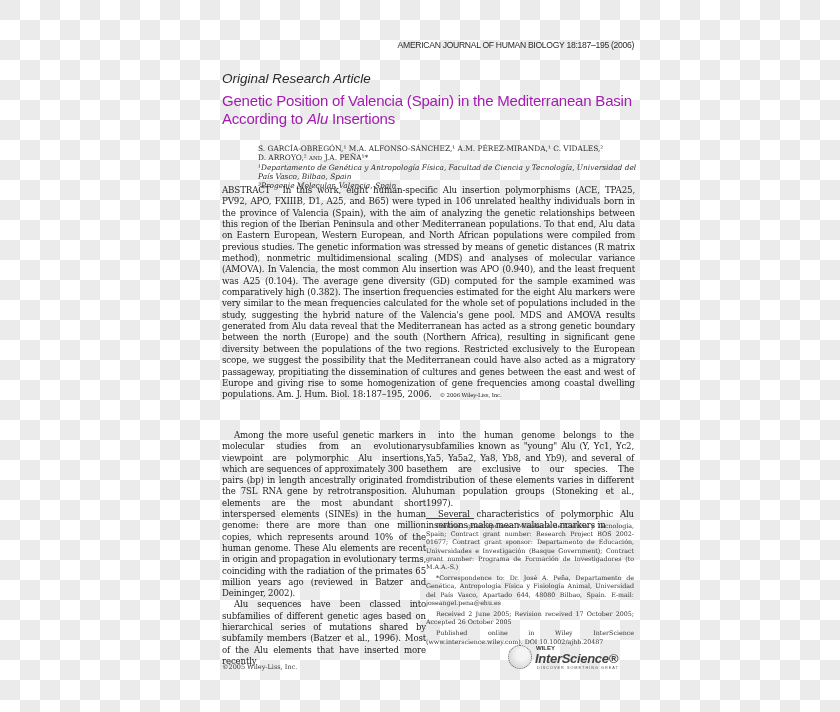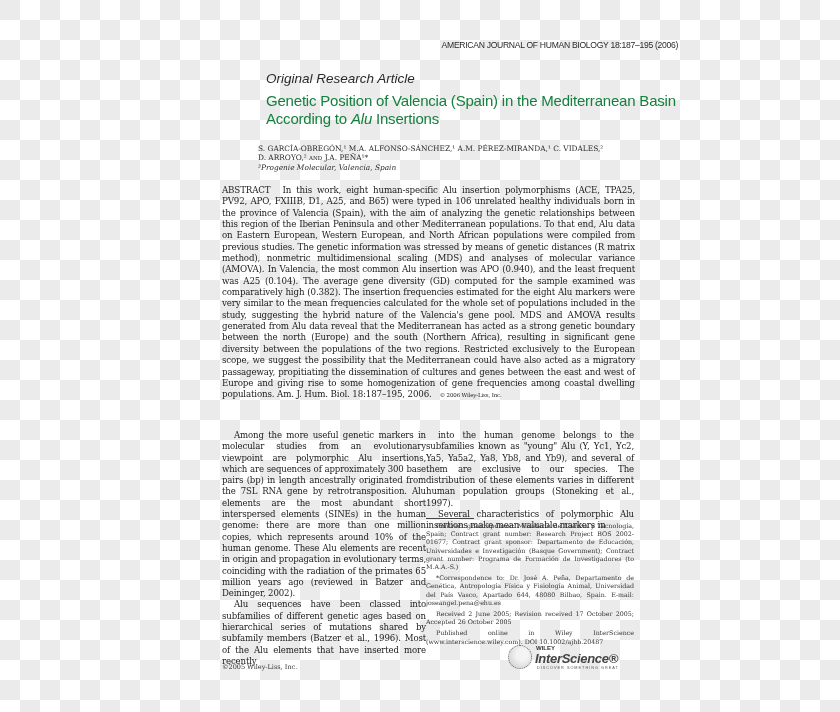--- a/index.html
+++ b/index.html
@@ -8,25 +8,25 @@
     background-color:#ffffff;
     background-image:
       linear-gradient(45deg, #ebebeb 25%, transparent 25%, transparent 75%, #ebebeb 75%),
       linear-gradient(45deg, #ebebeb 25%, transparent 25%, transparent 75%, #ebebeb 75%);
     background-size:40px 40px;
     background-position:20px 0, 0 20px;
     color:#1e1e1e;
   }
   .abs { position:absolute; }
   .serif { font-family:"DejaVu Serif","Liberation Serif",serif; }
-  .sans { font-family:"Liberation Sans","DejaVu Sans",sans-serif;padding-left:44px; }
+  .sans { font-family:"Liberation Sans","DejaVu Sans",sans-serif; }
 
   #running-head { left:300px; top:40px; width:334px; text-align:right; font-size:8.6px; letter-spacing:-0.3px; color:#2a2a2a; }
   #article-type { left:222px; top:71px; font-size:13.5px; font-style:italic; color:#2a2a2a; }
-  #title { left:222px; top:92px; width:420px; font-size:15px; line-height:17.5px; color:#15803d; letter-spacing:-0.2px; }
+  #title { left:222px; top:92px; width:420px; font-size:15px; line-height:17.5px; color:#a21caf; letter-spacing:-0.2px; }
   #title i { font-style:italic; }
 
   #authors { left:258px; top:116px; width:380px; font-size:7.4px; line-height:9px; color:#2a2a2a;margin-top:28px; }
   #authors .aff { font-style:italic; }
   .smallcaps { font-size:5.5px; }
 
   #abstract { left:222px; top:185px; width:413px; font-size:8.7px; line-height:11.35px; text-align:justify; color:#222; letter-spacing:-0.15px; word-spacing:0px; }
   #abstract .lbl { margin-right:12px; }
   #abstract .copy { font-size:5.5px; margin-left:8px; }
 
@@ -54,20 +54,21 @@
 <div class="abs sans" id="article-type">Original Research Article</div>
 
 <div class="abs sans" id="title">
   <div>Genetic Position of Valencia (Spain) in the Mediterranean Basin</div>
   <div><span>According to </span><i>Alu</i><span> Insertions</span></div>
 </div>
 
 <div class="abs serif" id="authors">
   <div>S. GARCÍA-OBREGÓN,¹ M.A. ALFONSO-SÁNCHEZ,¹ A.M. PÉREZ-MIRANDA,¹ C. VIDALES,²</div>
   <div><span>D. ARROYO,²</span> <span class="smallcaps">AND</span> <span>J.A. PEÑA¹*</span></div>
+  <div class="aff">¹Departamento de Genética y Antropología Física, Facultad de Ciencia y Tecnología, Universidad del País Vasco, Bilbao, Spain</div>
   <div class="aff">³Progenie Molecular, Valencia, Spain</div>
 </div>
 
 <div class="abs serif" id="abstract">
   <span class="lbl">ABSTRACT</span><span>In this work, eight human-specific Alu insertion polymorphisms (ACE, TPA25, PV92, APO, FXIIIB, D1, A25, and B65) were typed in 106 unrelated healthy individuals born in the province of Valencia (Spain), with the aim of analyzing the genetic relationships between this region of the Iberian Peninsula and other Mediterranean populations. To that end, Alu data on Eastern European, Western European, and North African populations were compiled from previous studies. The genetic information was stressed by means of genetic distances (R matrix method), nonmetric multidimensional scaling (MDS) and analyses of molecular variance (AMOVA). In Valencia, the most common Alu insertion was APO (0.940), and the least frequent was A25 (0.104). The average gene diversity (GD) computed for the sample examined was comparatively high (0.382). The insertion frequencies estimated for the eight Alu markers were very similar to the mean frequencies calculated for the whole set of populations included in the study, suggesting the hybrid nature of the Valencia's gene pool. MDS and AMOVA results generated from Alu data reveal that the Mediterranean has acted as a strong genetic boundary between the north (Europe) and the south (Northern Africa), resulting in significant gene diversity between the populations of the two regions. Restricted exclusively to the European scope, we suggest the possibility that the Mediterranean could have also acted as a migratory passageway, propitiating the dissemination of cultures and genes between the east and west of Europe and giving rise to some homogenization of gene frequencies among coastal dwelling populations. Am. J. Hum. Biol. 18:187–195, 2006.</span><span class="copy">© 2006 Wiley-Liss, Inc.</span>
 </div>
 
 <div class="abs serif col" id="col-left">
   <p>Among the more useful genetic markers in molecular studies from an evolutionary viewpoint are polymorphic Alu insertions, which are sequences of approximately 300 base pairs (bp) in length ancestrally originated from the 7SL RNA gene by retrotransposition. Alu elements are the most abundant short interspersed elements (SINEs) in the human genome: there are more than one million copies, which represents around 10% of the human genome. These Alu elements are recent in origin and propagation in evolutionary terms, coinciding with the radiation of the primates 65 million years ago (reviewed in Batzer and Deininger, 2002).</p>
   <p>Alu sequences have been classed into subfamilies of different genetic ages based on hierarchical series of mutations shared by subfamily members (Batzer et al., 1996). Most of the Alu elements that have inserted more recently</p>

